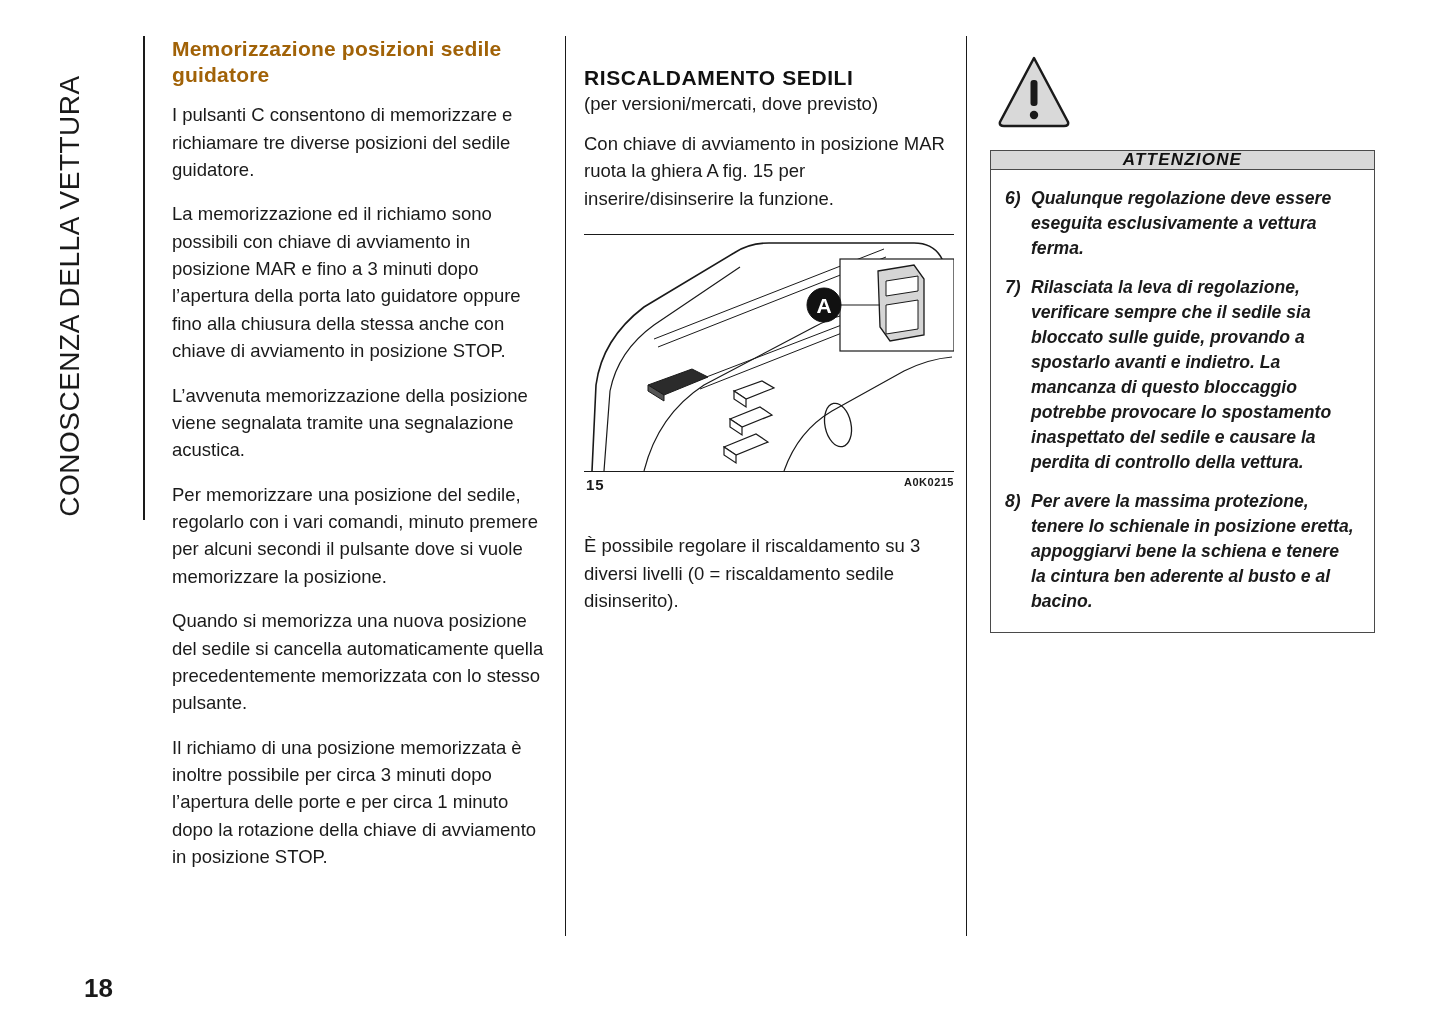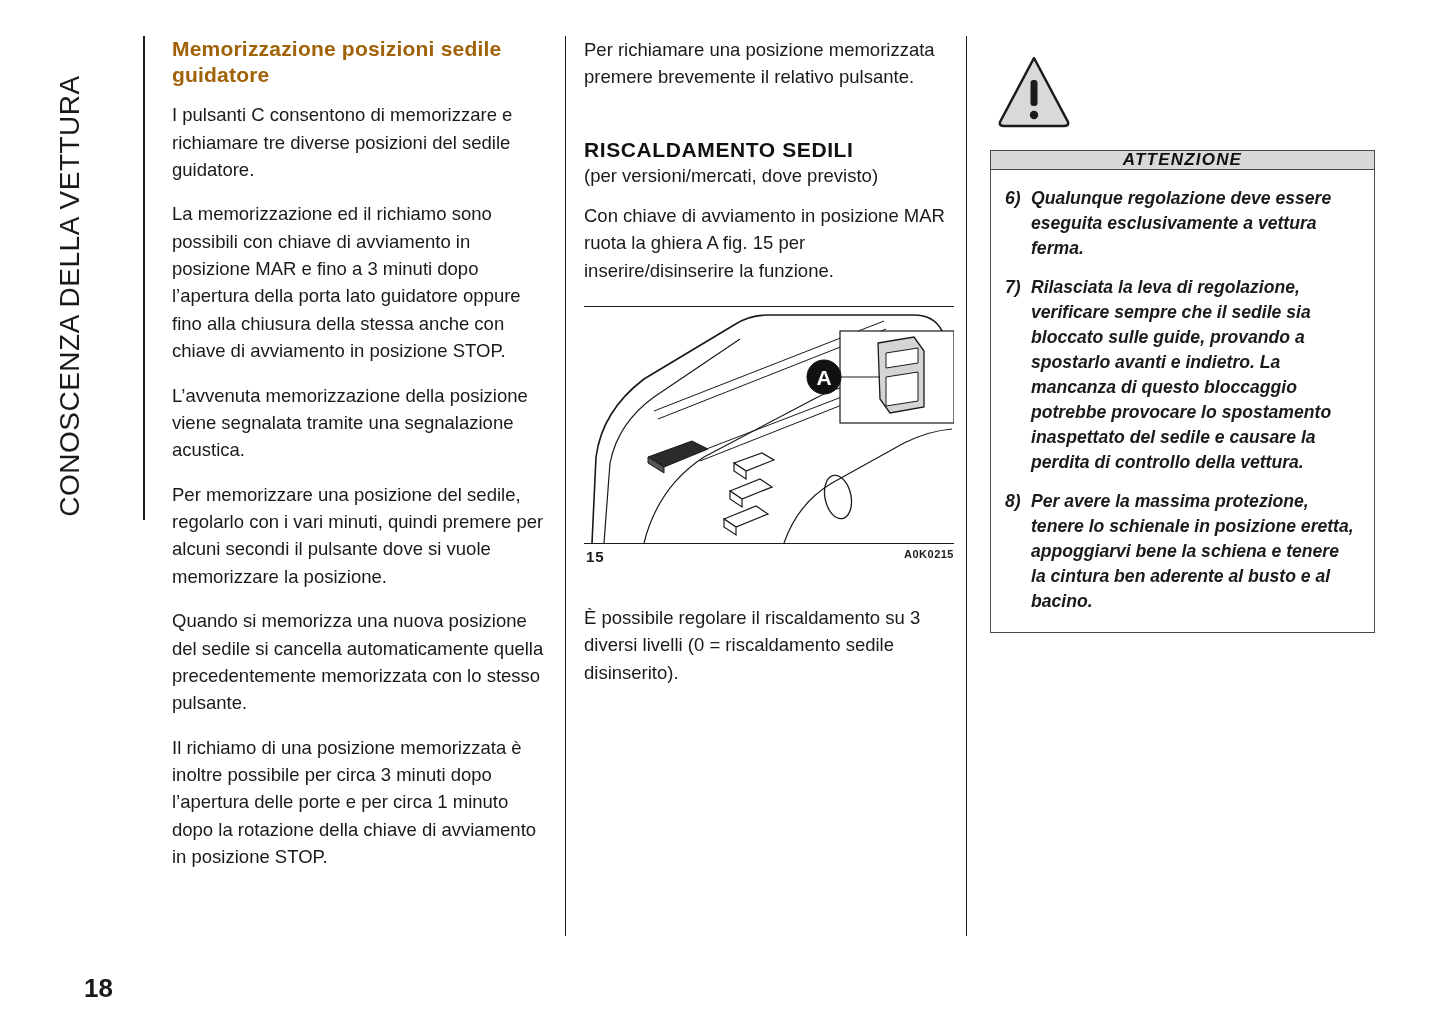--- a/index.html
+++ b/index.html
@@ -209,27 +209,26 @@
   </div>
 
   <div class="col-sep s1"></div>
   <div class="col-sep s2"></div>
 
   <div class="col col1">
     <h2 class="head">Memorizzazione posizioni sedile guidatore</h2>
     <p class="body">I pulsanti C consentono di memorizzare e richiamare tre diverse posizioni del sedile guidatore.</p>
     <p class="body">La memorizzazione ed il richiamo sono possibili con chiave di avviamento in posizione MAR e fino a 3 minuti dopo l’apertura della porta lato guidatore oppure fino alla chiusura della stessa anche con chiave di avviamento in posizione STOP.</p>
     <p class="body">L’avvenuta memorizzazione della posizione viene segnalata tramite una segnalazione acustica.</p>
-    <p class="body">Per memorizzare una posizione del sedile, regolarlo con i vari minuti, quindi premere per alcuni secondi il pulsante dove si vuole memorizzare la posizione.</p>
+    <p class="body">Per memorizzare una posizione del sedile, regolarlo con i vari comandi, minuto premere per alcuni secondi il pulsante dove si vuole memorizzare la posizione.</p>
     <p class="body">Quando si memorizza una nuova posizione del sedile si cancella automaticamente quella precedentemente memorizzata con lo stesso pulsante.</p>
     <p class="body">Il richiamo di una posizione memorizzata è inoltre possibile per circa 3 minuti dopo l’apertura delle porte e per circa 1 minuto dopo la rotazione della chiave di avviamento in posizione STOP.</p>
   </div>
 
   <div class="col col2">
-    <p class="body">Per richiamare una posizione memorizzata premere brevemente il relativo pulsante.</p>
     <div class="spacer-36"></div>
     <h2 class="head-caps">RISCALDAMENTO SEDILI</h2>
     <p class="subhead">(per versioni/mercati, dove previsto)</p>
     <p class="body">Con chiave di avviamento in posizione MAR ruota la ghiera A fig. 15 per inserire/disinserire la funzione.</p>
 
     <div class="figure">
       <div class="fig-rule"></div>
       <div class="fig-box">
         <svg width="370" height="236" viewBox="0 0 370 236" xmlns="http://www.w3.org/2000/svg">
 

